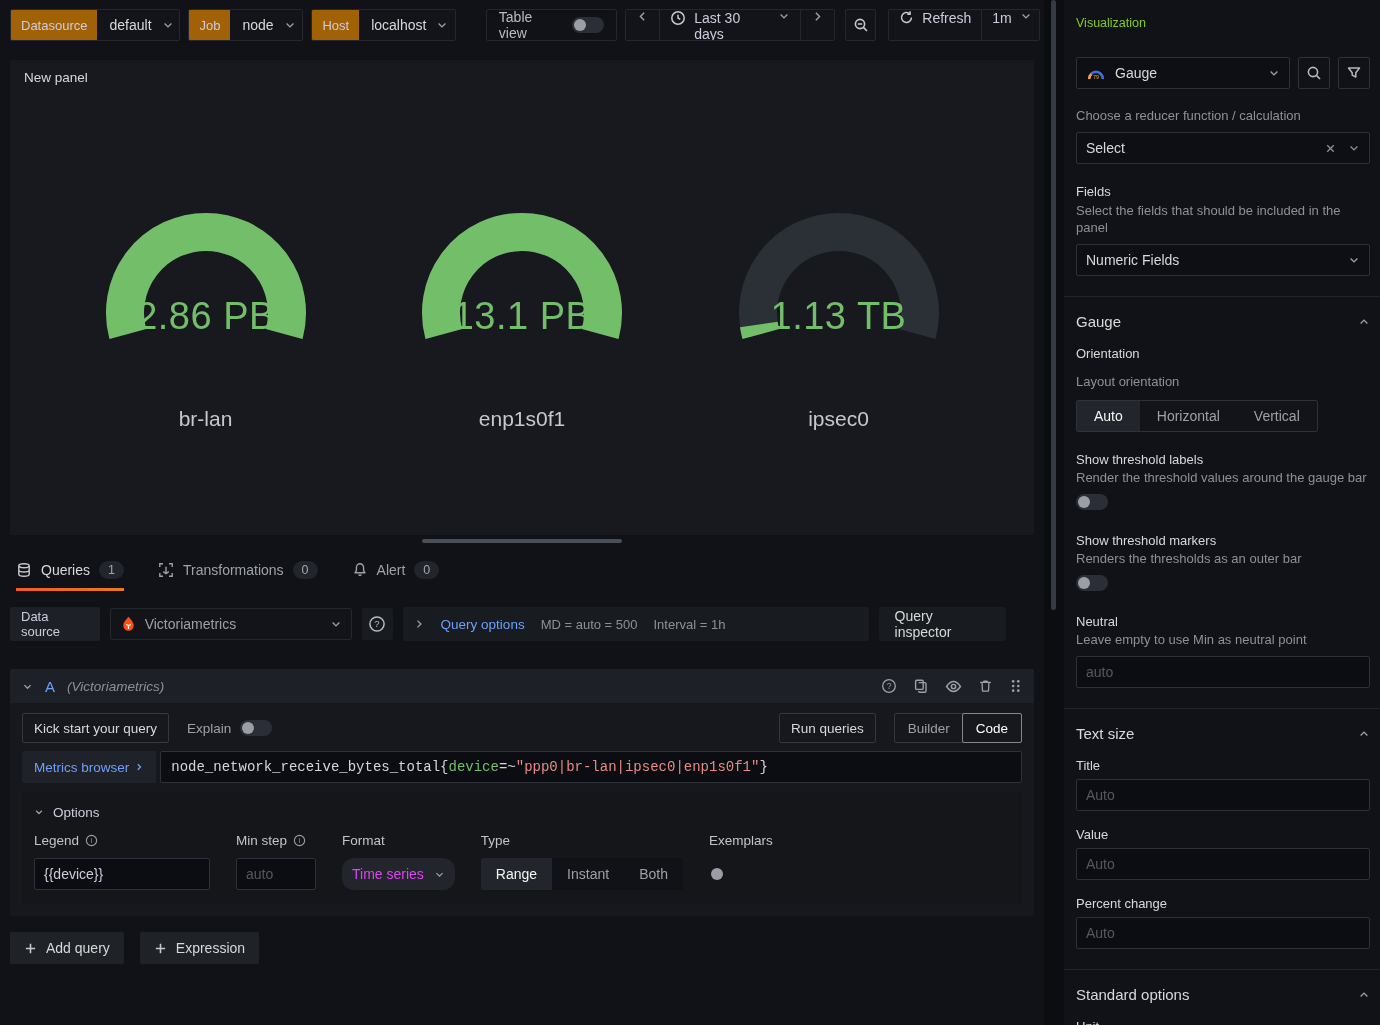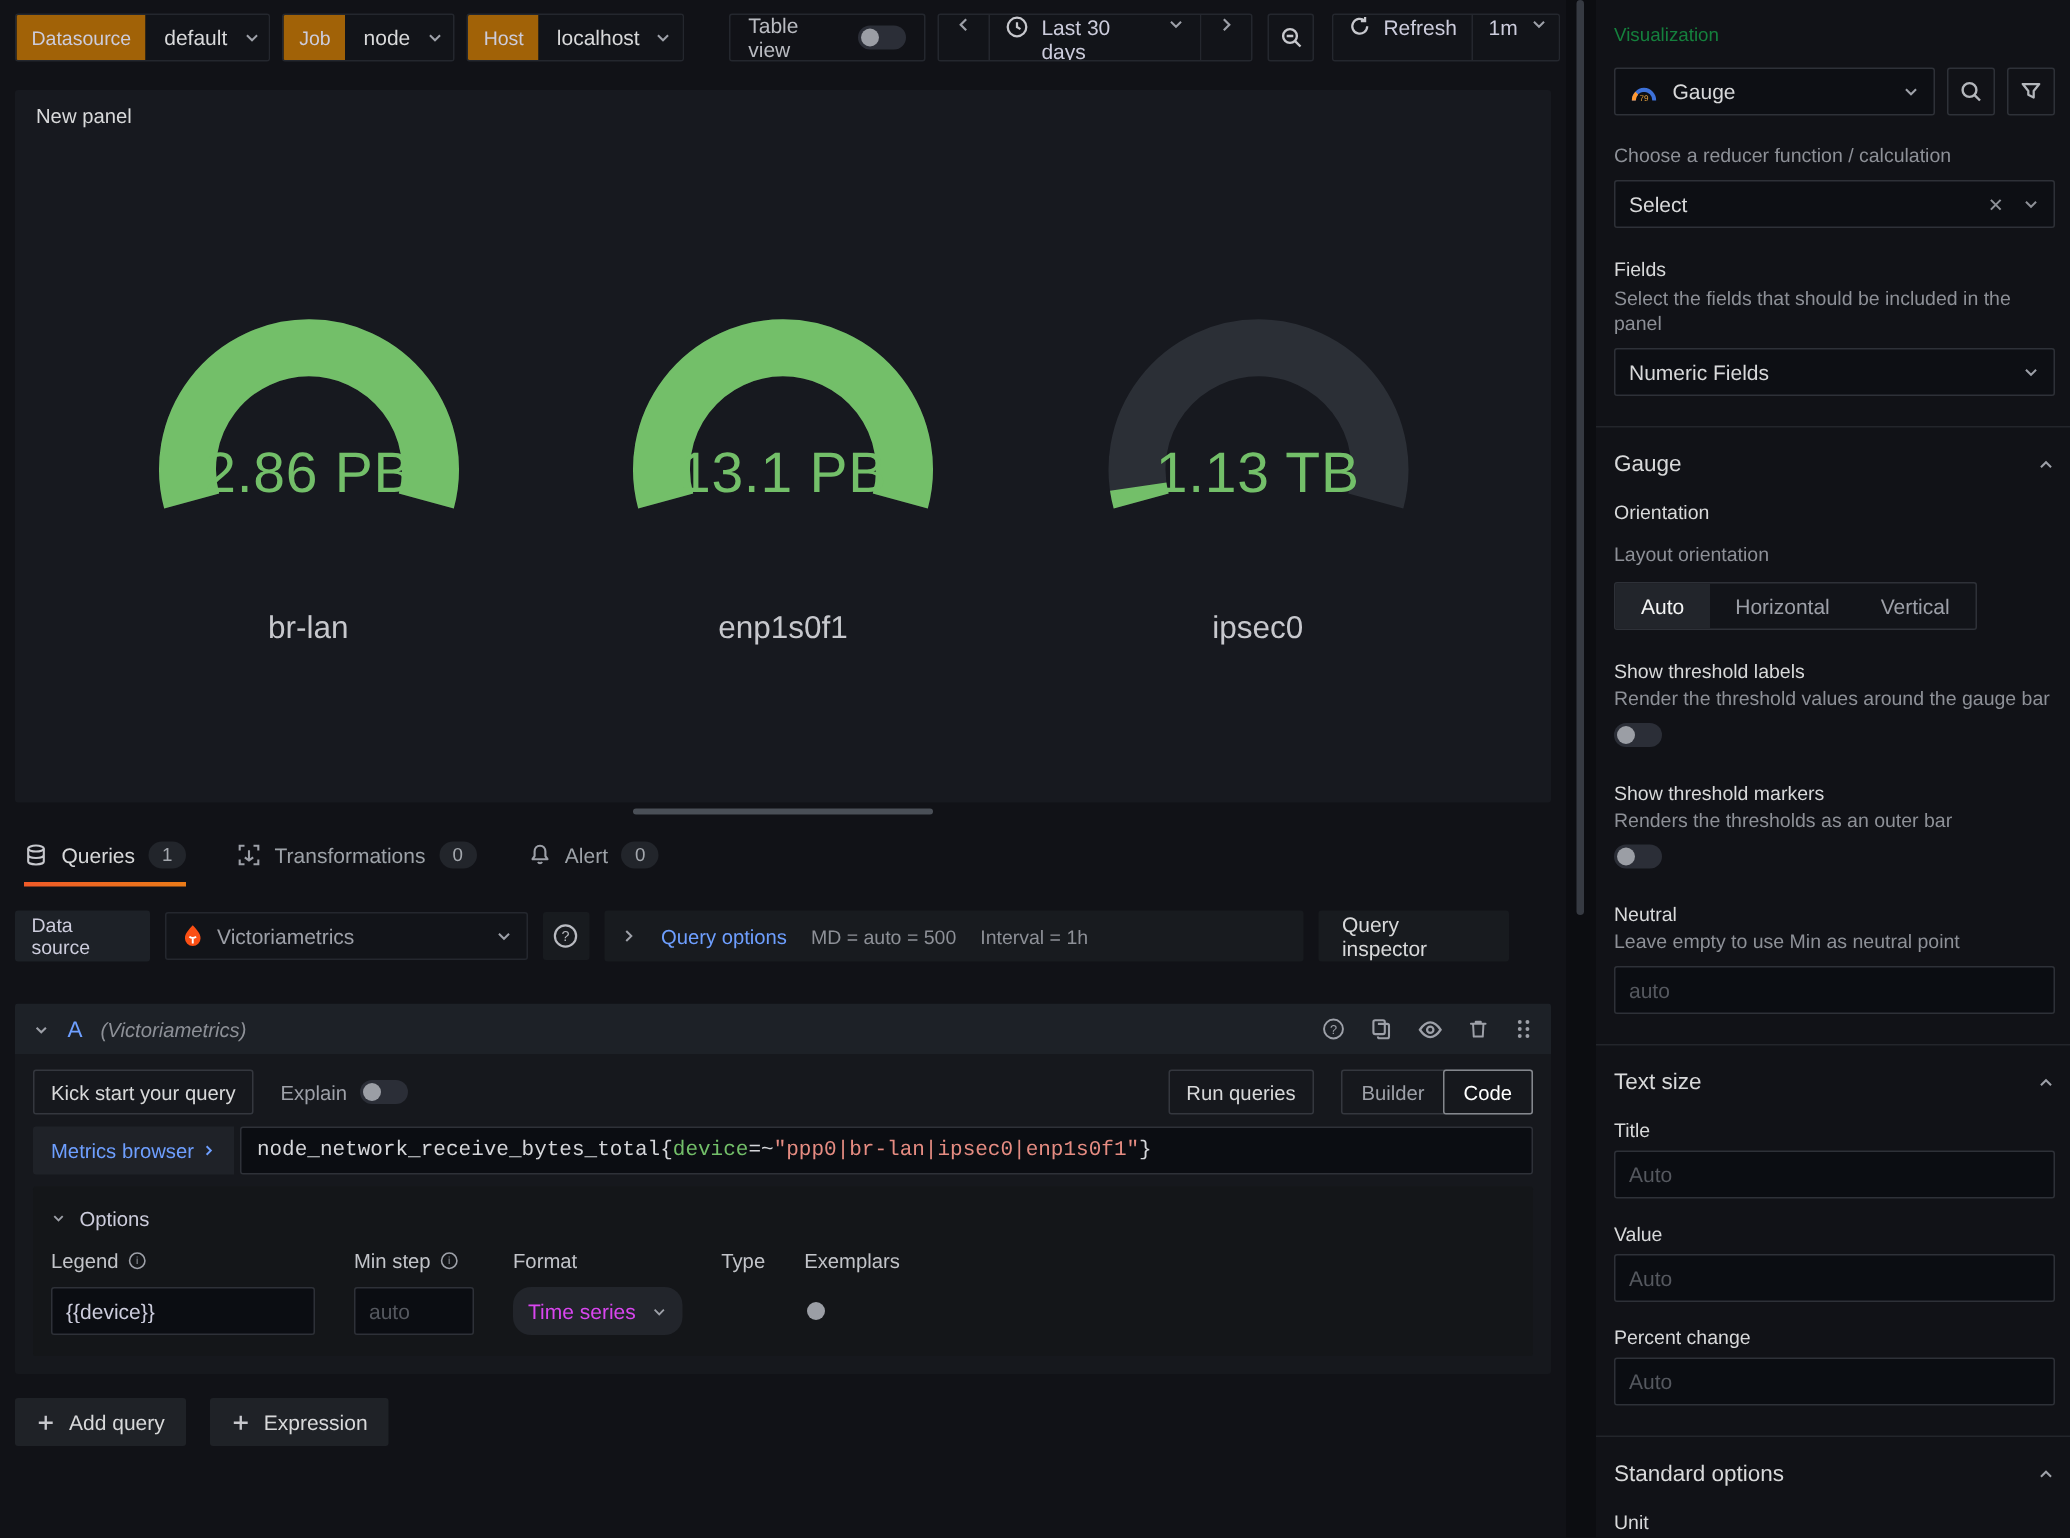--- a/index.html
+++ b/index.html
@@ -81,21 +81,21 @@
   .tinput { height:32px; background:#0b0d12; border:1px solid #2e3138; border-radius:2px; color:#ccccdc; font-size:14px; padding:0 9px; font-family:"Liberation Sans",sans-serif; width:100%; }
   .tinput::placeholder { color:#55585f; }
   .mini-select { height:32px; background:#22252b; border-radius:12px; display:flex; align-items:center; gap:10px; padding:0 10px; color:#d946ef; font-size:14px; cursor:pointer;justify-content:flex-end; }
   .seg-group { display:flex; height:32px; background:#101217; border-radius:2px; overflow:hidden; }
   .seg { display:flex; align-items:center; padding:0 15px; color:#9da0a8; font-size:14px; cursor:pointer; }
   .seg.active { background:#22252b; color:#f4f5f5; }
   .actions { display:flex; gap:16px; margin:16px 10px 0; }
   .action-btn { background:#1f2227; height:32px; border-radius:2px; display:flex; align-items:center; gap:9px; padding:0 14px; color:#d8d9da; font-size:14px; cursor:pointer; }
 
   
-  .sb-small-label { font-size:12.5px; color:#15803d; margin-bottom:15px; }
+  .sb-small-label { font-size:12.5px; color:#84cc16; margin-bottom:27px; }
   .viz-row { display:flex; gap:8px; }
   .select { height:32px; background:#0d0f14; border:1px solid #2e3138; border-radius:2px; display:flex; align-items:center; gap:9px; padding:0 9px; font-size:14px; color:#d8d9da; cursor:pointer; }
   .select .grow { flex:1; }
   .sq-btn { width:32px; height:32px; flex:none; border:1px solid #2e3138; border-radius:2px; display:flex; align-items:center; justify-content:center; color:#b4b7bc; background:transparent; cursor:pointer; }
   .sb-desc { color:#8d9097; font-size:13px; line-height:1.32; }
   .sb-field-label { font-size:13px; font-weight:500; color:#d8d9da; }
   .divider { border-top:1px solid #23252b; margin:20px -10px 0 -12px; }
   .sec-head { display:flex; align-items:center; margin-top:16px; font-size:15px; font-weight:500; color:#d8d9da; cursor:pointer; }
   .sec-head .ico { margin-left:auto; }
   .radio-group { display:flex; border:1px solid #2e3138; border-radius:2px; margin-top:9px; width:fit-content; background:#121419; }
@@ -433,20 +433,25 @@
                     <svg width="11" height="11" viewBox="0 0 16 16">
                       <path d="M3.5 6l4.5 4.5L12.5 6" fill="none" stroke="currentColor" stroke-width="1.8"></path>
                     </svg>
                   </span>
               </div>
             </div>
             <div>
               <div class="fld-label">
                   <span>Type</span>
                 </div>
+              <div class="fld-ctl seg-group">
+                <span class="seg active">Range</span>
+                <span class="seg">Instant</span>
+                <span class="seg">Both</span>
+              </div>
             </div>
             <div>
               <div class="fld-label">
                   <span>Exemplars</span>
                 </div>
               <div class="fld-ctl" style="padding-top:8px;"><span class="toggle"></span></div>
             </div>
           </div>
         </div>
       </div>

